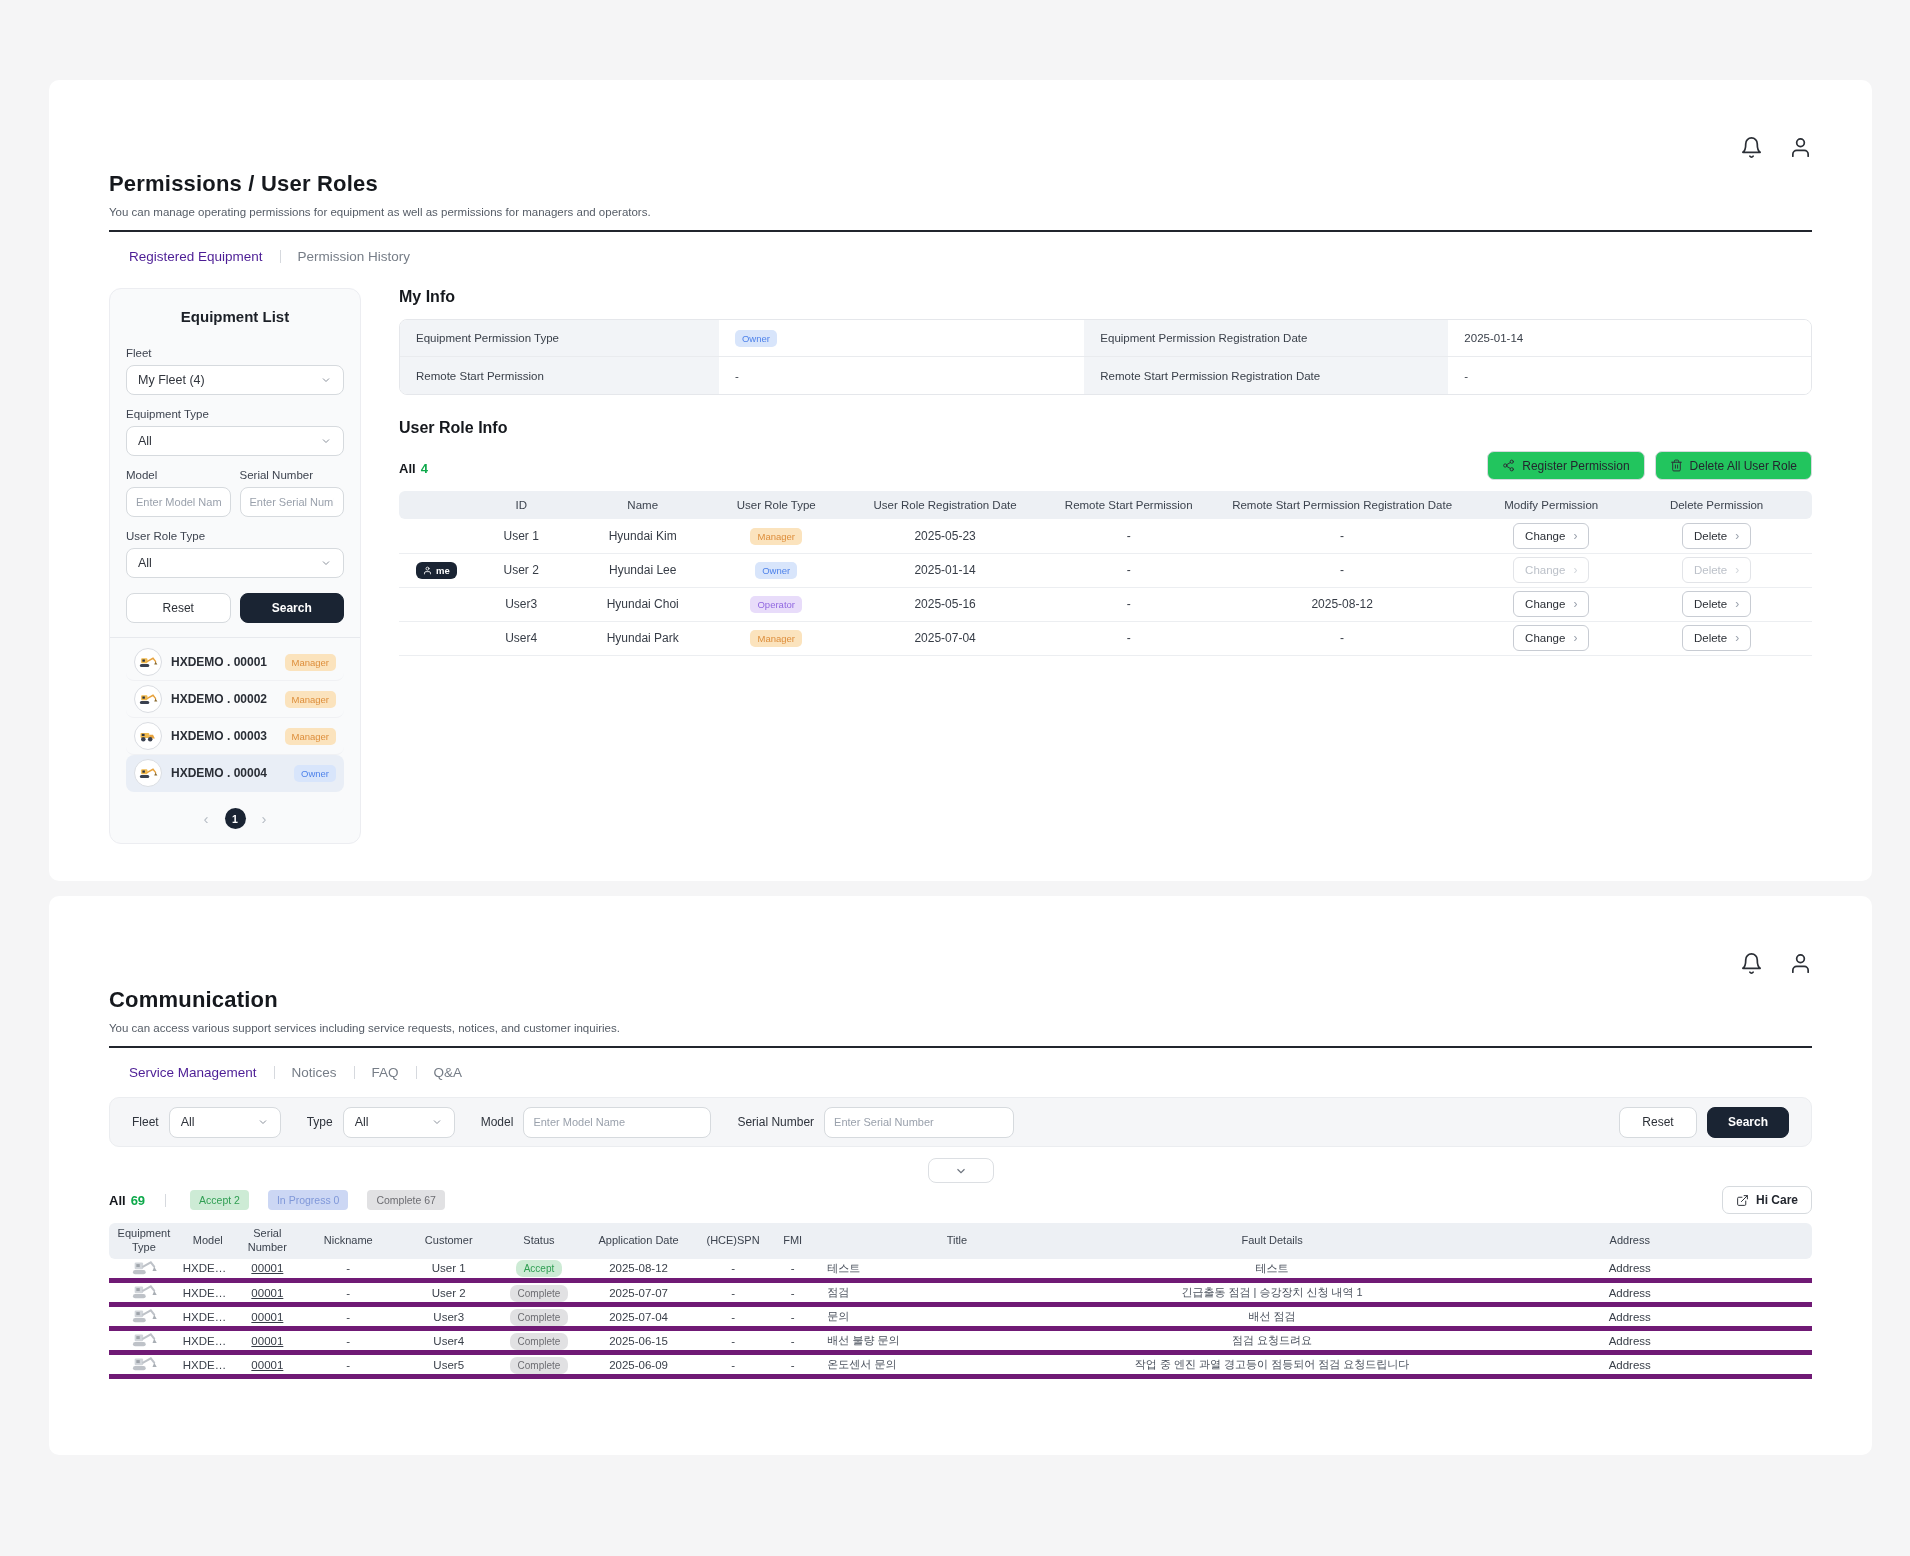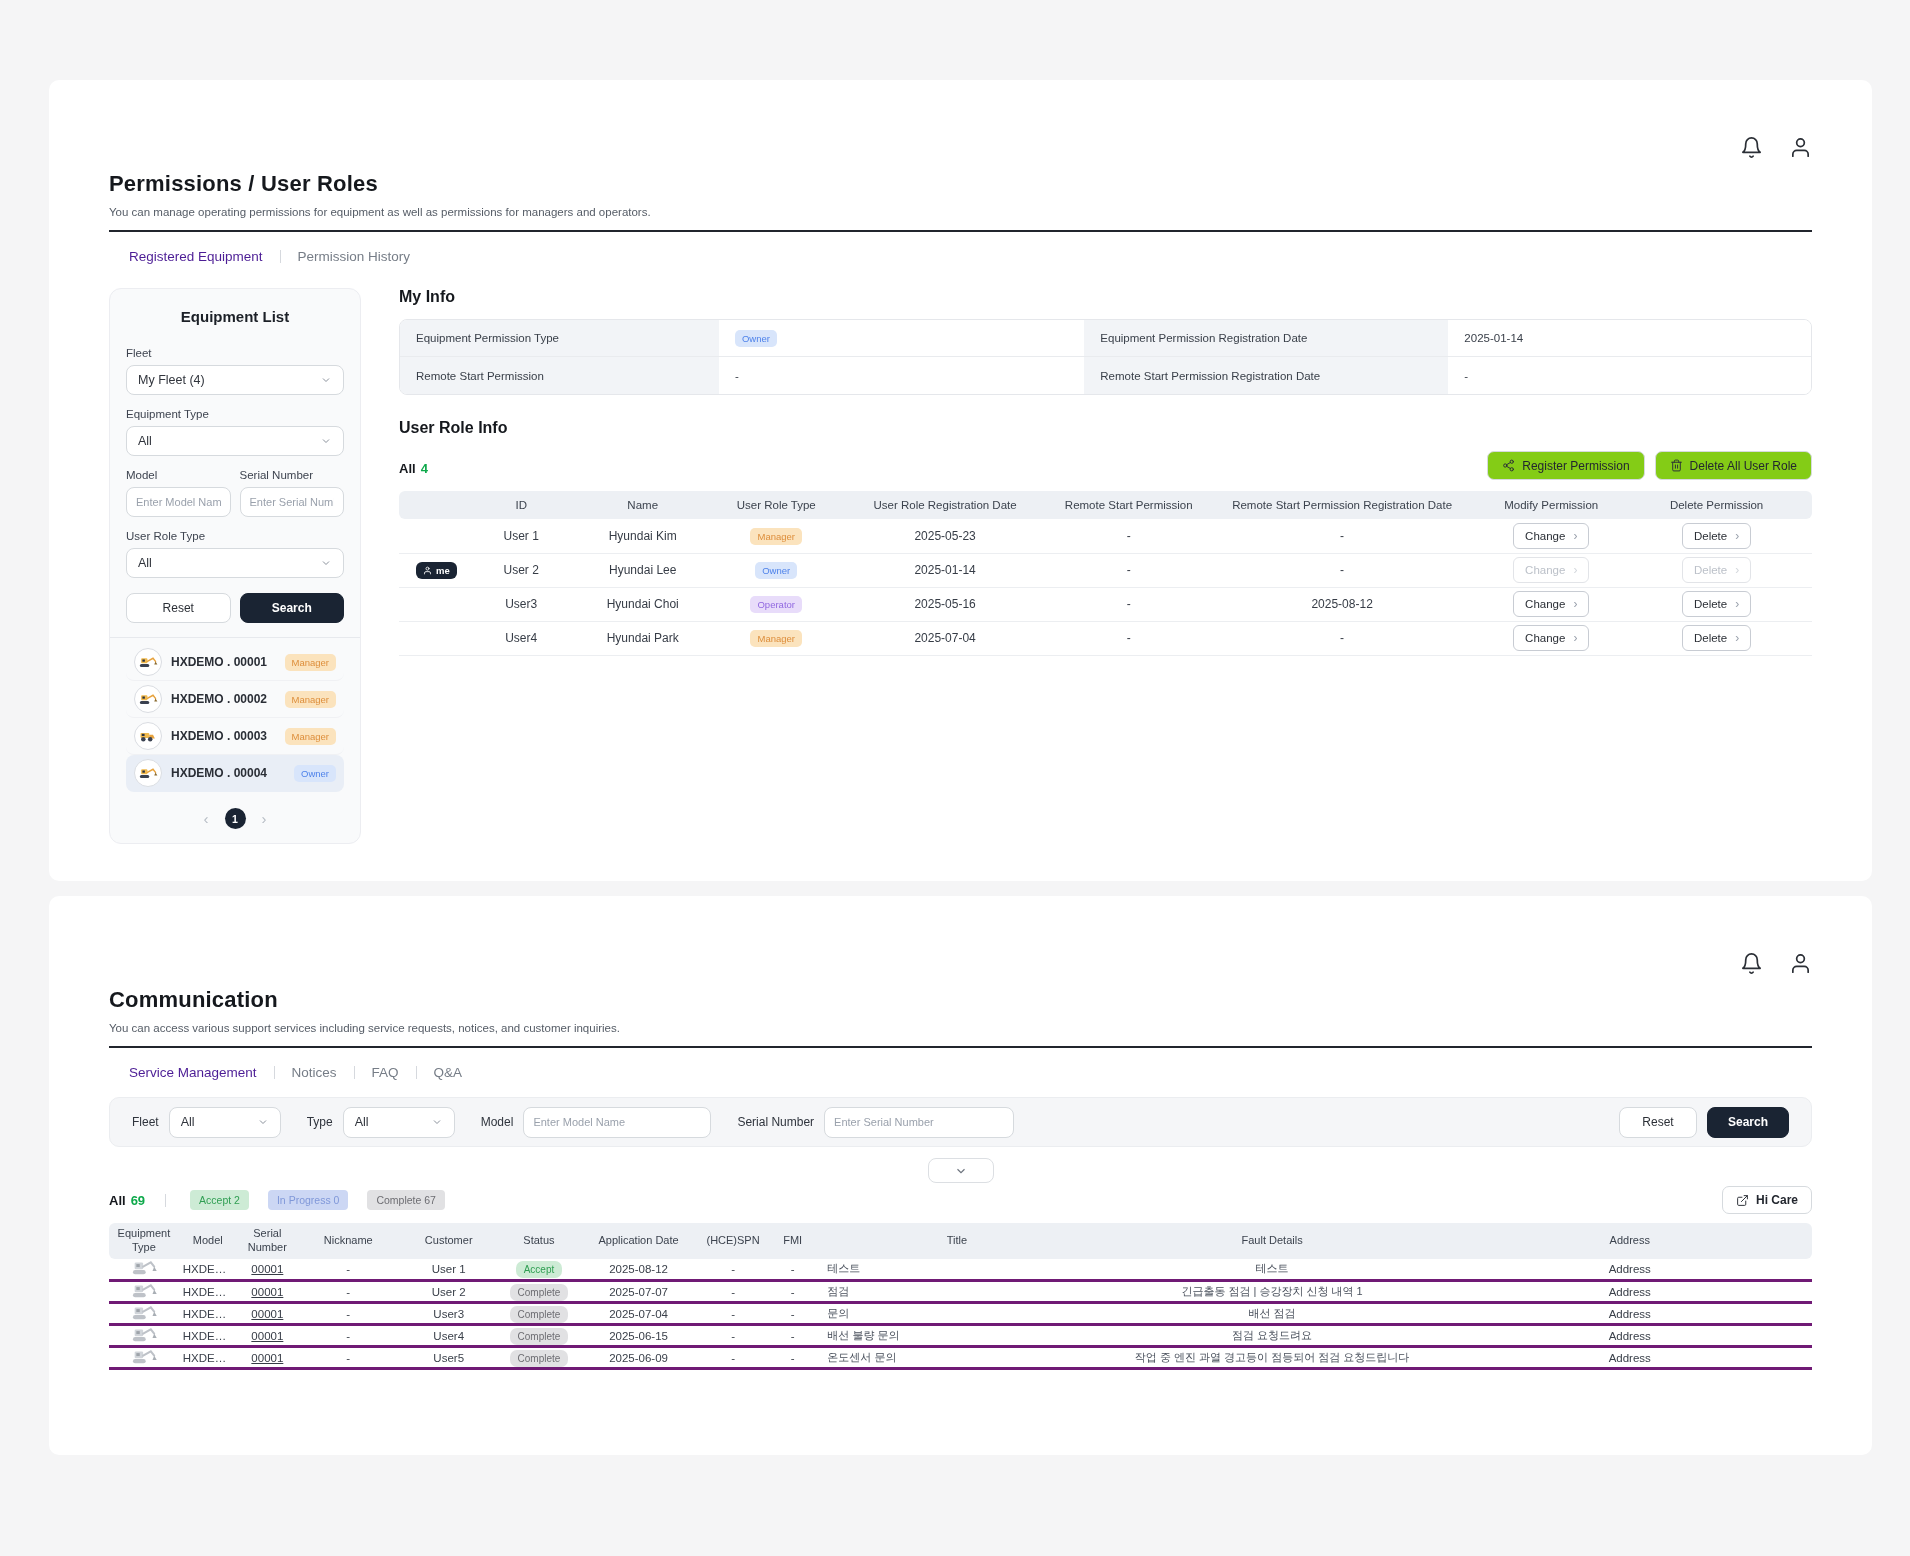--- a/index.html
+++ b/index.html
@@ -57,21 +57,21 @@
   .section-heading { font-size:16px; font-weight:bold; color:#15181d; }
   .myinfo-table { margin-top:13px; border:1px solid #e5e7eb; border-radius:8px; overflow:hidden; display:grid; grid-template-columns:22.6% 25.9% 25.8% 25.7%; }
   .mi-cell { height:37px; display:flex; align-items:center; padding:0 16px; font-size:11.5px; color:#3a404a; border-bottom:1px solid #e9ebee; background:#fff; }
   .mi-label { background:#f2f4f7; }
 
   .uri-heading { margin-top:24px; }
   .uri-toolbar { display:flex; justify-content:space-between; align-items:flex-end; margin-top:14px; }
   .all-count { font-size:13px; font-weight:bold; color:#15181d; padding-bottom:4px; }
   .all-count .count-green { color:var(--green,#0ea94b); margin-left:5px; }
   .uri-actions { display:flex; gap:10px; }
-  .btn-outline { height:29px; display:inline-flex; align-items:center; gap:7px; padding:0 14px; background:#84cc16; border:1px solid #d6dade; border-radius:7px; font-size:12px; color:#23272f; cursor:pointer; font-family:inherit; }
+  .btn-outline { height:29px; display:inline-flex; align-items:center; gap:7px; padding:0 14px; background:#22c55e; border:1px solid #d6dade; border-radius:7px; font-size:12px; color:#23272f; cursor:pointer; font-family:inherit; }
   .btn-outline svg { width:13px; height:13px; stroke:#2b2f36; stroke-width:1.8; fill:none; stroke-linecap:round; stroke-linejoin:round; }
 
   table { border-collapse:collapse; width:100%; table-layout:fixed; }
   .role-table { margin-top:11px; }
   .role-table thead th { background:#edf0f4; height:28px; font-size:11.5px; font-weight:normal; color:#3c434e; }
   .role-table thead th:first-child { border-radius:6px 0 0 6px; }
   .role-table thead th:last-child { border-radius:0 6px 6px 0; }
   .role-table tbody td { height:34px; text-align:center; font-size:12px; color:#363c46; border-bottom:1px solid #eceef1; }
   .me-badge { display:inline-flex; align-items:center; gap:4px; background:var(--navy,#1a2433); color:#fff; font-size:9.5px; font-weight:bold; border-radius:6px; padding:3px 7px; }
   .me-badge svg { width:9px; height:9px; stroke:#fff; stroke-width:2.2; fill:none; stroke-linecap:round; stroke-linejoin:round; }
@@ -101,21 +101,21 @@
   .chip-progress { background:var(--progress-bg,#ccd7f4); color:var(--progress-fg,#8098d9); }
   .chip-complete { background:var(--complete-bg,#e1e1e3); color:var(--complete-fg,#6d6d72); }
   .summary-divider { width:1px; height:13px; background:#d6d9de; margin:0 12px 0 8px; }
   .hicare-btn { margin-left:auto; height:28px; display:inline-flex; align-items:center; gap:7px; padding:0 13px; background:#fff; border:1px solid #d6dade; border-radius:7px; font-size:12px; font-weight:bold; color:#23272f; cursor:pointer; font-family:inherit; }
   .hicare-btn svg { width:13px; height:13px; stroke:#2b2f36; stroke-width:1.8; fill:none; stroke-linecap:round; stroke-linejoin:round; }
 
   .comm-table { margin-top:9px; }
   .comm-table thead th { background:#edf0f4; font-size:11px; font-weight:normal; color:#3c434e; padding:4px 3px; height:30px; line-height:1.25; }
   .comm-table thead th:first-child { border-radius:6px 0 0 6px; }
   .comm-table thead th:last-child { border-radius:0 6px 6px 0; }
-  .comm-table tbody td { height:22px; text-align:center; font-size:11.5px; color:#3a404a; border-bottom:3px solid #701a75; overflow:hidden; white-space:nowrap; text-overflow:ellipsis; padding:0 4px; }
+  .comm-table tbody td { height:22px; text-align:center; font-size:11.5px; color:#3a404a; border-bottom:5px solid #701a75; overflow:hidden; white-space:nowrap; text-overflow:ellipsis; padding:0 4px; }
   .comm-table td.cell-title { text-align:left; font-size:11px; color:#474e5a; padding-left:10px; }
   .comm-table td.cell-fault { font-size:11px; color:#474e5a; }
   .serial-link { color:#363c46; text-decoration:underline; cursor:pointer; }
   .status-badge { font-size:10px; padding:3px 8px; border-radius:7px; }
   .status-accept { background:var(--accept-bg,#cdebd5); color:var(--accept-fg,#2f9e52); }
   .status-complete { background:var(--complete-bg,#e1e1e3); color:var(--complete-fg,#6d6d72); }
   .equip-glyph svg { width:28px; height:17px; opacity:.85; }
 </style>
 </head>
 <body>

